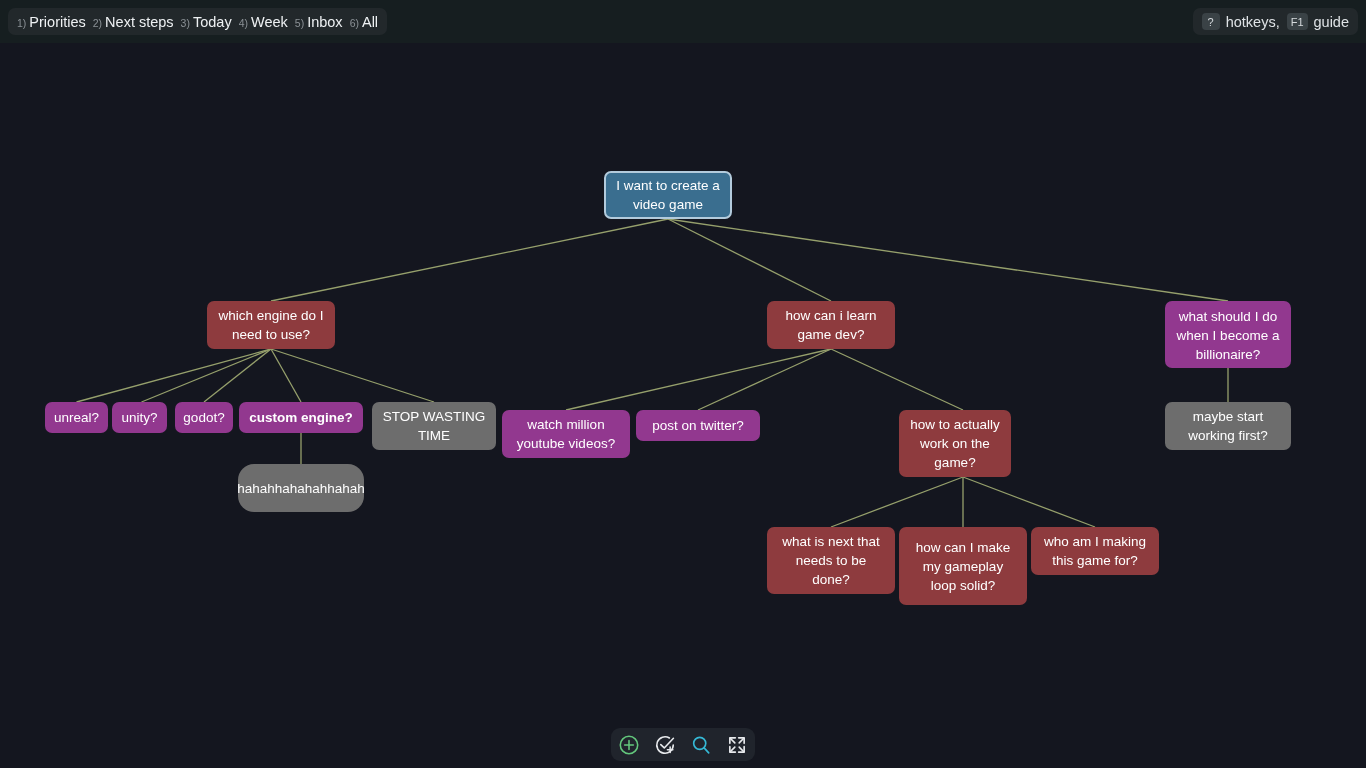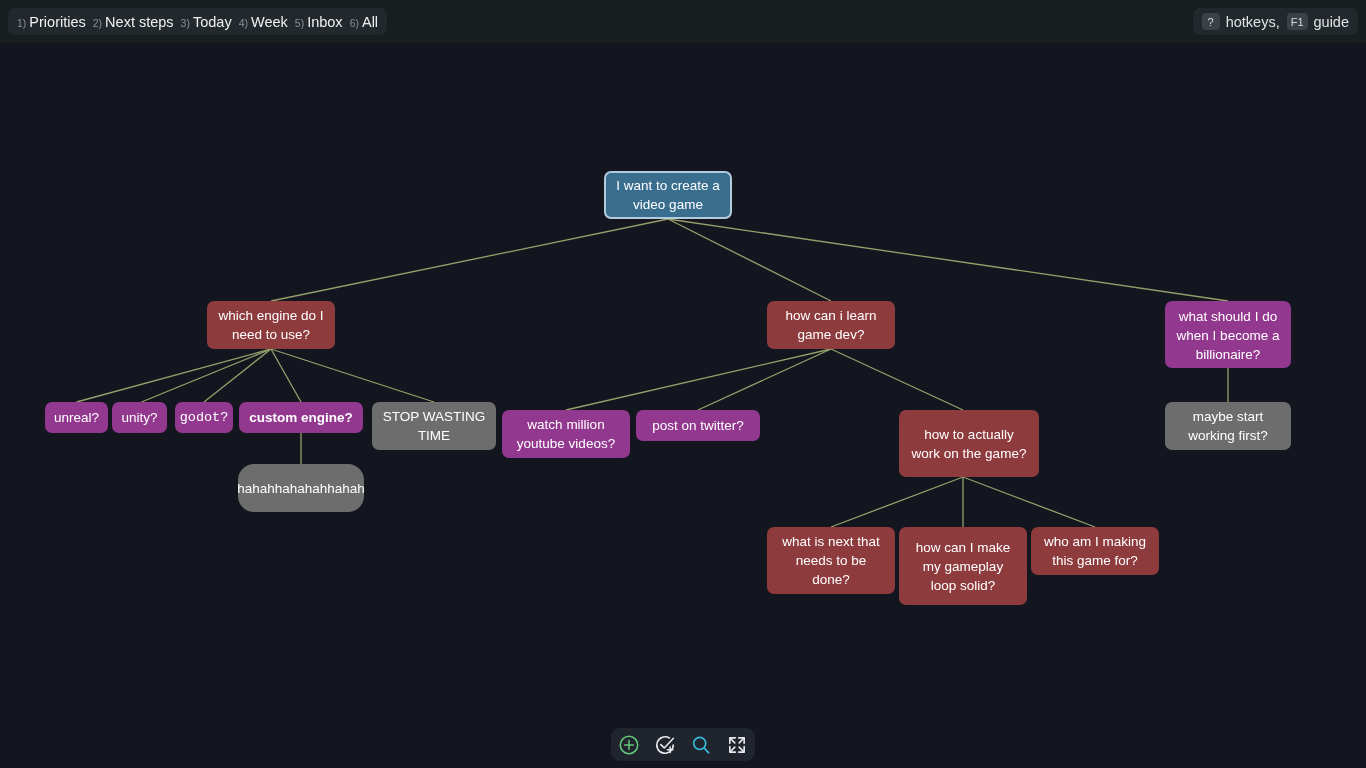--- a/index.html
+++ b/index.html
@@ -225,39 +225,39 @@
         </div>
         <div class="node purple" style="left: 1165px; top: 258px; width: 126px; height: 67px; align-items: flex-end;">
           <span>what should I do when I become a billionaire?</span>
         </div>
         <div class="node purple" style="left: 45px; top: 359px; width: 63px; height: 31px;">
           <span>unreal?</span>
         </div>
         <div class="node purple" style="left: 112px; top: 359px; width: 55px; height: 31px;">
           <span>unity?</span>
         </div>
-        <div class="node purple" style="left: 175px; top: 359px; width: 58px; height: 31px; font-family: Liberation Mono, monospace;">
+        <div class="node purple" style="left: 175px; top: 359px; width: 58px; height: 31px;">
           <span>godot?</span>
         </div>
         <div class="node purple" style="left: 239px; top: 359px; width: 124px; height: 31px; font-weight: bold;">
           <span>custom engine?</span>
         </div>
         <div class="node gray" style="left: 372px; top: 359px; width: 124px; height: 48px;">
           <span>STOP WASTING TIME</span>
         </div>
         <div class="node gray" style="left: 238px; top: 421px; width: 126px; height: 48px; border-radius: 16px;">
           <span>hahahhahahahhahah</span>
         </div>
         <div class="node purple" style="left: 502px; top: 367px; width: 128px; height: 48px;">
           <span>watch million youtube videos?</span>
         </div>
         <div class="node purple" style="left: 636px; top: 367px; width: 124px; height: 31px;">
           <span>post on twitter?</span>
         </div>
-        <div class="node red" style="left: 899px; top: 367px; width: 140px; height: 67px; justify-content: flex-end;">
+        <div class="node red" style="left: 899px; top: 367px; width: 112px; height: 67px; justify-content: flex-end;">
           <span>how to actually work on the game?</span>
         </div>
         <div class="node gray" style="left: 1165px; top: 359px; width: 126px; height: 48px;">
           <span>maybe start working first?</span>
         </div>
         <div class="node red" style="left: 767px; top: 484px; width: 128px; height: 67px;">
           <span>what is next that needs to be done?</span>
         </div>
         <div class="node red" style="left: 899px; top: 484px; width: 128px; height: 78px; justify-content: flex-end;">
           <span>how can I make my gameplay loop solid?</span>

